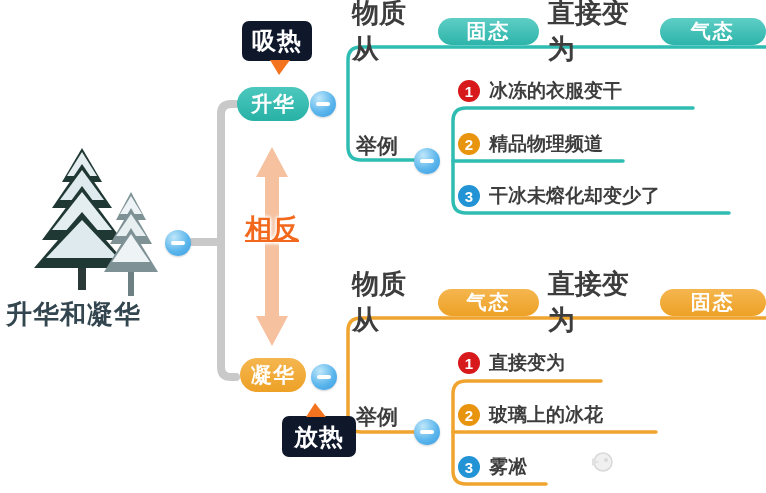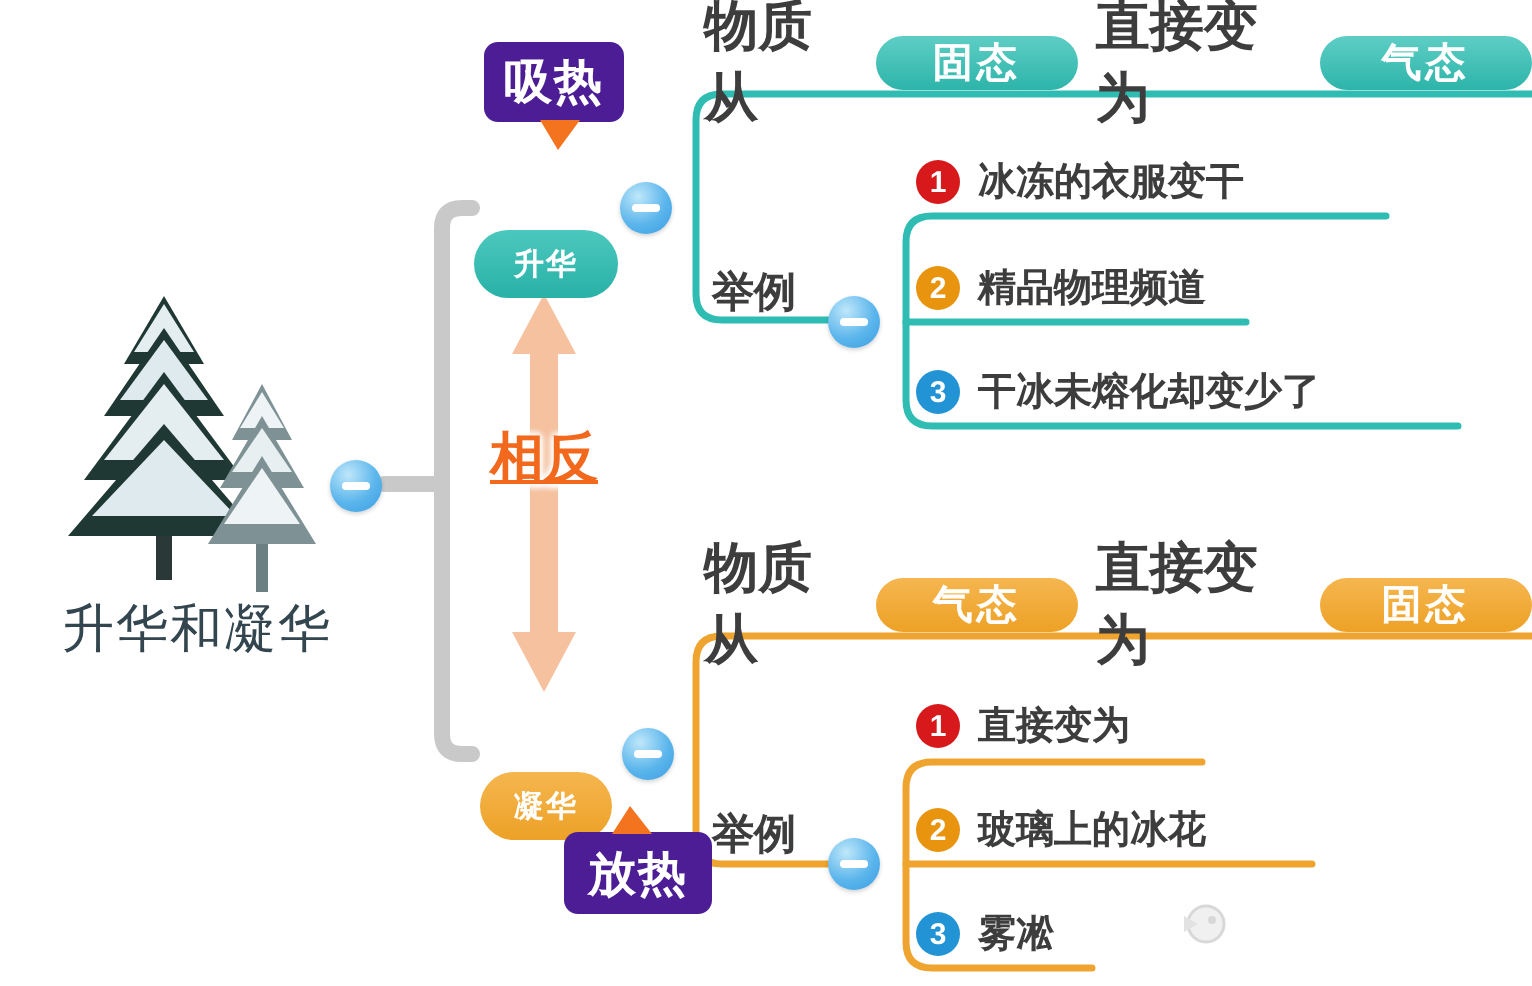--- a/index.html
+++ b/index.html
@@ -3,38 +3,38 @@
 <meta charset="utf-8">
 <style>
   html,body{margin:0;padding:0;background:#ffffff;}
   #canvas{
     position:relative;width:766px;height:493px;background:#ffffff;overflow:hidden;
     font-family:"Liberation Sans", sans-serif;color:#3d3d3d;
   }
   #bg{position:absolute;left:0;top:0;}
 
   
-  .root-label{position:absolute;left:6px;top:297px;width:160px;font-size:26px;font-weight:normal;color:#33464f;letter-spacing:1px;text-align:right;}
+  .root-label{position:absolute;left:6px;top:297px;width:160px;font-size:26px;font-weight:bold;color:#33464f;letter-spacing:1px;}
 
   
   .toggle{position:absolute;width:26px;height:26px;border-radius:50%;
     background:radial-gradient(circle at 35% 28%, #bfe7fa, #5cb6ec 55%, #3a9ce1);
     box-shadow:0 1px 2px rgba(0,0,0,.18);}
   .toggle::after{content:"";position:absolute;left:6px;top:11px;width:14px;height:4px;border-radius:2px;background:#ffffff;}
 
   
   .node{position:absolute;display:flex;align-items:center;justify-content:center;
-    color:#fff;font-weight:bold;font-size:15px;border-radius:17px;letter-spacing:1px;margin-top:28px;}
+    color:#fff;font-weight:bold;font-size:21px;border-radius:17px;letter-spacing:1px;}
   .node.teal{background:linear-gradient(180deg,#4cc8be,#28b1a6);}
   .node.amber{background:linear-gradient(180deg,#f5b64f,#eda126);}
   #node-sublimation{left:237px;top:87px;width:72px;height:34px;}
   #node-deposition{left:240px;top:358px;width:66px;height:34px;}
 
   
-  .bubble{position:absolute;background:#4c1d95;color:#fff;font-weight:bold;font-size:24px;
+  .bubble{position:absolute;background:#0f172a;color:#fff;font-weight:bold;font-size:24px;
     display:flex;align-items:center;justify-content:center;border-radius:7px;letter-spacing:1px;}
   #bubble-absorb{left:242px;top:21px;width:70px;height:40px;}
   #bubble-absorb::after{content:"";position:absolute;left:28px;bottom:-14px;
     border-left:9px solid transparent;border-right:11px solid transparent;border-top:15px solid #f4731f;}
   #bubble-release{left:242px;top:416px;width:74px;height:41px;margin-left:40px;}
   #bubble-release::before{content:"";position:absolute;left:24px;top:-13px;
     border-left:9px solid transparent;border-right:11px solid transparent;border-bottom:14px solid #f4731f;}
 
   
   .opposite{position:absolute;left:238px;top:211px;width:68px;text-align:center;

